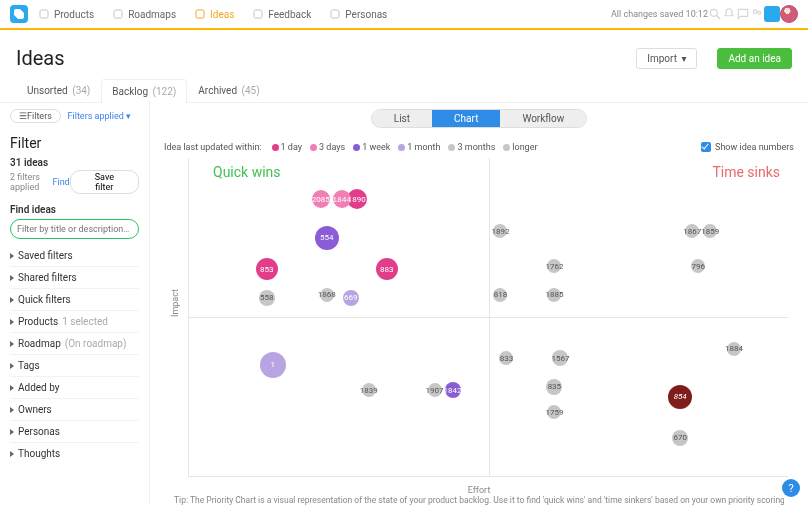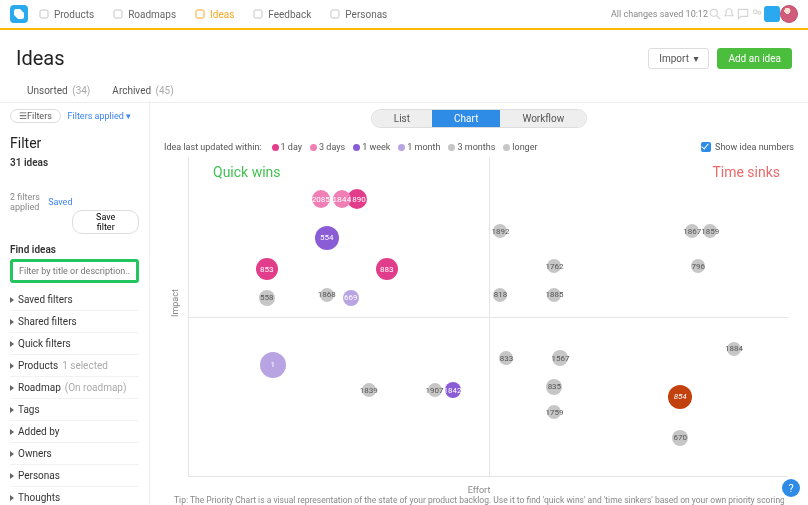--- a/index.html
+++ b/index.html
@@ -13,40 +13,40 @@
   .nav-icon{width:12px;height:12px;opacity:.5;}
   .nav-item.active{color:#f5a623;}
   .nav-item.active .nav-icon{opacity:1;}
   .topbar-right{margin-left:auto;display:flex;align-items:center;color:#888;font-size:9px;}
   .ico{width:14px;height:14px;opacity:.35;}
   .avatar{width:18px;height:18px;border-radius:50%;background:radial-gradient(circle at 40% 30%,#ffe1d0 20%,#d15b7a 22%);border:1px solid #c04a69;}
   .apps-icn{width:16px;height:16px;border-radius:3px;background:#2aa9ee;display:inline-block;}
   
   .page-head{display:flex;align-items:center;padding:16px 16px 8px;}
   .page-title{font-size:20px;font-weight:400;color:#222;}
-  .head-right{margin-left:auto;display:flex;gap:8px;}
+  .head-right{margin-left:auto;display:flex;gap:20px;}
   .btn{border:1px solid #ddd;background:#fff;border-radius:3px;padding:4px 10px;font-size:10px;color:#555;cursor:pointer;}
   .btn.primary{background:#4bbf3d;border-color:#4bbf3d;color:#fff;}
   .tabs{display:flex;gap:0;padding:0 16px;border-bottom:1px solid #eee;font-size:10px;}
   .tab{padding:6px 10px;color:#555;cursor:pointer;border:1px solid transparent;border-bottom:none;border-radius:4px 4px 0 0;}
   .tab.active{border-color:#eee;background:#fff;position:relative;top:1px;}
   .tab .cnt{color:#aaa;margin-left:2px;}
   
   .main{display:flex;position:absolute;top:101px;bottom:0;left:0;right:0;}
   
   .sidebar{width:150px;border-right:1px solid #eee;padding:8px 10px;overflow:hidden;}
   .pill{display:inline-flex;align-items:center;border:1px solid #ddd;border-radius:10px;padding:1px 8px;font-size:9px;color:#555;margin-right:4px;}
   .link{color:#3b82f6;font-size:9px;cursor:pointer;}
   .caret{margin-left:2px;}
   .sb-h1{font-size:14px;margin:12px 0 6px;color:#222;}
   .muted{color:#888;font-size:9px;}
   .sb-row{margin-top:2px;display:flex;align-items:center;gap:0;}
-  .small-btn{border:1px solid #ddd;border-radius:10px;padding:1px 20px;font-size:9px;background:#fff;cursor:pointer;margin-top:40px;}
+  .small-btn{border:1px solid #ddd;border-radius:10px;padding:1px 20px;font-size:9px;background:#fff;cursor:pointer;}
   .sb-label{font-size:10px;font-weight:600;color:#333;margin:10px 0 4px;}
-  .sb-input{width:100%;border:3px solid #22c55e;border-radius:3px;padding:4px 6px;font-size:9px;color:#555;}
+  .sb-input{width:100%;border:1px solid #22c55e;border-radius:10px;padding:4px 6px;font-size:9px;color:#555;}
   .acc{list-style:none;margin-top:6px;}
   .acc li{padding:5px 0;font-size:10px;color:#333;cursor:pointer;display:flex;align-items:center;gap:4px;border-top:1px solid #f2f2f2;}
   .acc li:first-child{border-top:none;}
   .tri{display:inline-block;width:0;height:0;border-top:3px solid transparent;border-bottom:3px solid transparent;border-left:4px solid #666;}
   .acc .sub{color:#aaa;font-weight:400;}
   
   .content{flex:1;display:flex;flex-direction:column;padding:8px 14px 0;position:relative;}
   .seg{display:flex;margin:0 auto;border-radius:14px;overflow:hidden;border:1px solid #ddd;font-size:10px;}
   .seg div{padding:3px 22px;background:#eee;color:#555;cursor:pointer;}
   .seg div.active{background:#2e8be6;color:#fff;}
@@ -129,33 +129,34 @@
 <div class="page-head">
   <div class="page-title">Ideas</div>
   <div class="head-right">
     <button class="btn"><span>Import</span><span class="caret"> ▾</span></button>
     <button class="btn primary">Add an idea</button>
   </div>
 </div>
 
 <div class="tabs" id="tabs">
     <div class="tab">Unsorted <span class="cnt">(34)</span></div>
+    <div class="tab active">Backlog <span class="cnt">(122)</span></div>
     <div class="tab">Archived <span class="cnt">(45)</span></div>
   </div>
 
 <div class="main">
 
   <div class="sidebar">
     <span class="pill">☰ <span>Filters</span></span>
     <span class="link"><span>Filters applied</span> ▾</span>
     <div class="sb-h1">Filter</div>
     <div style="font-size:10px;font-weight:600">31 ideas</div>
     <div class="sb-row">
       <span class="muted">2 filters applied</span>
-      <span class="link">Saved</span>
+      <span class="link">Find</span>
       <button class="small-btn">Save filter</button>
     </div>
     <div class="sb-label">Find ideas</div>
     <input class="sb-input" placeholder="Filter by title or description…" style="">
     <ul class="acc" id="acc">
         <li><span class="tri"></span>Saved filters</li>
         <li><span class="tri"></span>Shared filters</li>
         <li><span class="tri"></span>Quick filters</li>
         <li><span class="tri"></span>Products <span class="sub">1 selected</span></li>
         <li><span class="tri"></span>Roadmap <span class="sub">(On roadmap)</span></li>
@@ -190,21 +191,21 @@
         <div class="ql q-br">Time sinks</div>
       <div class="bubble" style="width: 22px; height: 22px; left: calc(13% - 11px); bottom: calc(65% - 11px); background: rgb(226, 61, 139);">853</div>
           <div class="bubble" style="width: 22px; height: 22px; left: calc(33% - 11px); bottom: calc(65% - 11px); background: rgb(226, 61, 139);">883</div>
           <div class="bubble" style="width: 20px; height: 20px; left: calc(28% - 10px); bottom: calc(87% - 10px); background: rgb(226, 61, 139);">1890</div>
           <div class="bubble" style="width: 18px; height: 18px; left: calc(22% - 9px); bottom: calc(87% - 9px); background: rgb(239, 127, 180);">2085</div>
           <div class="bubble" style="width: 18px; height: 18px; left: calc(25.5% - 9px); bottom: calc(87% - 9px); background: rgb(239, 127, 180); font-family: Liberation Mono, monospace;">1844</div>
           <div class="bubble" style="width: 24px; height: 24px; left: calc(23% - 12px); bottom: calc(75% - 12px); background: rgb(138, 92, 214); margin-top: 36px;">554</div>
           <div class="bubble" style="width: 16px; height: 16px; left: calc(44% - 8px); bottom: calc(27% - 8px); background: rgb(138, 92, 214);">1842</div>
           <div class="bubble" style="width: 16px; height: 16px; left: calc(27% - 8px); bottom: calc(56% - 8px); background: rgb(185, 164, 227);">669</div>
           <div class="bubble" style="width: 26px; height: 26px; left: calc(14% - 13px); bottom: calc(35% - 13px); background: rgb(185, 164, 227);">1</div>
-          <div class="bubble" style="width: 24px; height: 24px; left: calc(82% - 12px); bottom: calc(25% - 12px); background: #c2410c; font-style: italic;">854</div>
+          <div class="bubble" style="width: 24px; height: 24px; left: calc(82% - 12px); bottom: calc(25% - 12px); background: #7f1d1d; font-style: italic;">854</div>
           <div class="bubble" style="width: 16px; height: 16px; left: calc(13% - 8px); bottom: calc(56% - 8px); background: rgb(198, 198, 198); color: rgb(85, 85, 85);">558</div>
           <div class="bubble" style="width: 14px; height: 14px; left: calc(23% - 7px); bottom: calc(57% - 7px); background: rgb(198, 198, 198); color: rgb(85, 85, 85);">1868</div>
           <div class="bubble" style="width: 14px; height: 14px; left: calc(30% - 7px); bottom: calc(27% - 7px); background: rgb(198, 198, 198); color: rgb(85, 85, 85);">1839</div>
           <div class="bubble" style="width: 14px; height: 14px; left: calc(41% - 7px); bottom: calc(27% - 7px); background: rgb(198, 198, 198); color: rgb(85, 85, 85);">1907</div>
           <div class="bubble" style="width: 14px; height: 14px; left: calc(52% - 7px); bottom: calc(77% - 7px); background: rgb(198, 198, 198); color: rgb(85, 85, 85);">1892</div>
           <div class="bubble" style="width: 14px; height: 14px; left: calc(52% - 7px); bottom: calc(57% - 7px); background: rgb(198, 198, 198); color: rgb(85, 85, 85);">818</div>
           <div class="bubble" style="width: 14px; height: 14px; left: calc(53% - 7px); bottom: calc(37% - 7px); background: rgb(198, 198, 198); color: rgb(85, 85, 85);">833</div>
           <div class="bubble" style="width: 14px; height: 14px; left: calc(61% - 7px); bottom: calc(66% - 7px); background: rgb(198, 198, 198); color: rgb(85, 85, 85);">1762</div>
           <div class="bubble" style="width: 14px; height: 14px; left: calc(61% - 7px); bottom: calc(57% - 7px); background: rgb(198, 198, 198); color: rgb(85, 85, 85);">1885</div>
           <div class="bubble" style="width: 16px; height: 16px; left: calc(62% - 8px); bottom: calc(37% - 8px); background: rgb(198, 198, 198); color: rgb(85, 85, 85);">1567</div>

